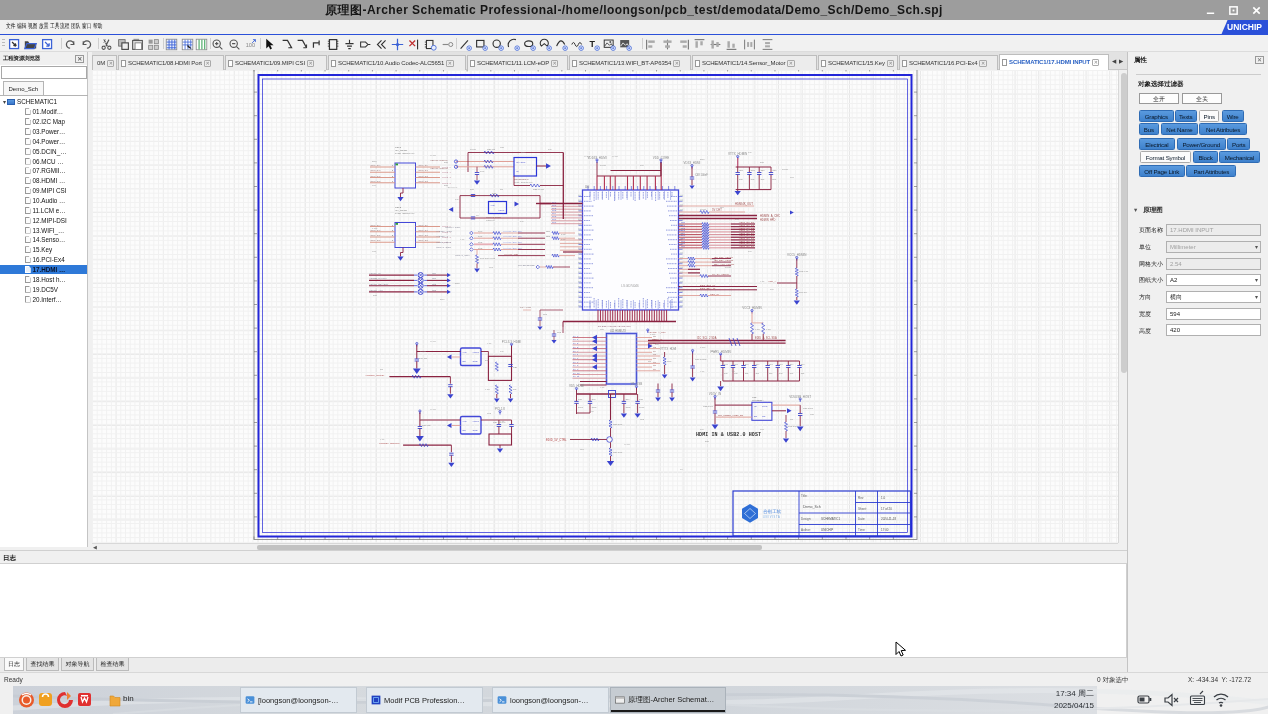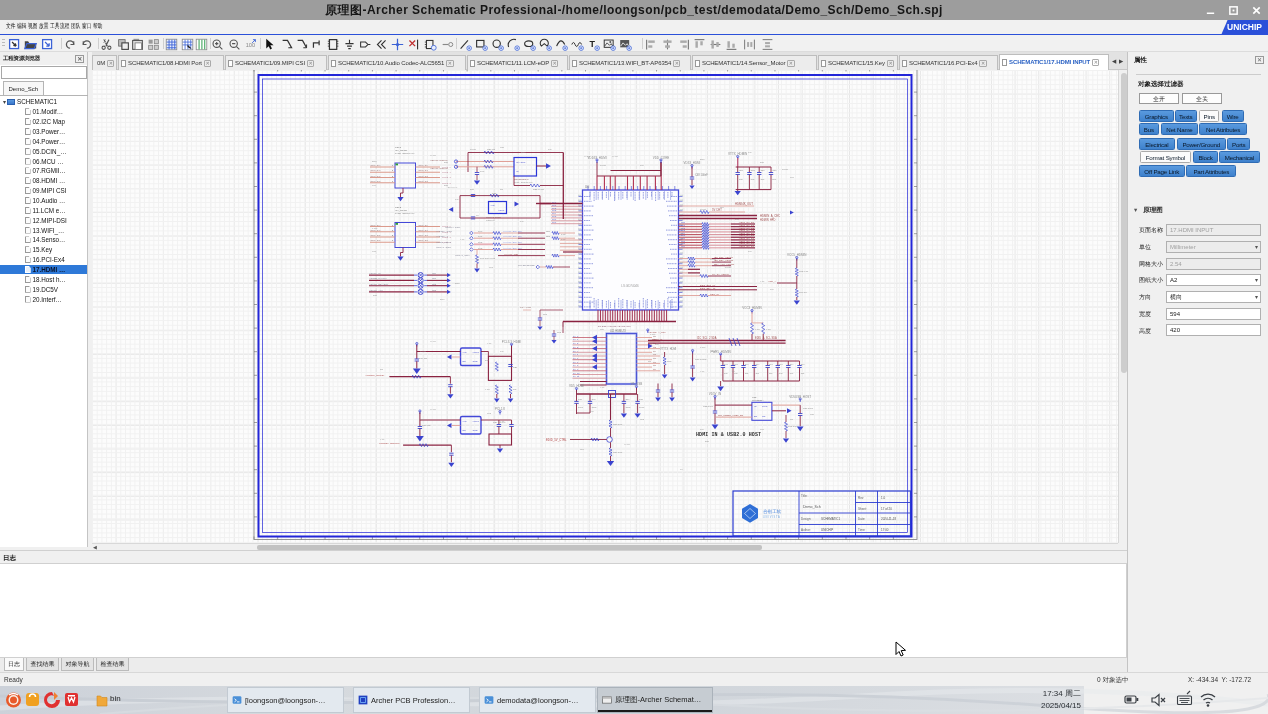--- a/index.html
+++ b/index.html
@@ -55,21 +55,21 @@
 .flab{position:absolute;left:11px;font-size:6px;color:#222}
 .fin{position:absolute;left:38px;width:95px;height:12px;background:#fff;border:1px solid #b0b0b0;font-size:6px;color:#222;line-height:10.5px;padding-left:3px}
 .fin.dis{background:#ececec;color:#a0a0a0}
 .fin .dd{position:absolute;right:2px;top:0;color:#555;font-size:6px}
 #logheader{position:absolute;left:0;top:550px;width:1127px;height:13px;background:#f0f0f0;font-size:6.5px;font-weight:bold;color:#222;line-height:13px;padding-left:3px;border-top:1px solid #d0d0d0}
 #logarea{position:absolute;left:0;top:563px;width:1127px;height:95px;background:#fff;border:1px solid #d0d0d0;border-left:none}
 #logtabs{position:absolute;left:0;top:658px;width:1127px;height:13.5px;background:#ececec}
 .ltab{position:absolute;top:0;height:12.5px;font-size:6px;color:#222;line-height:12px;text-align:center;background:#e4e4e4;border:1px solid #bbb;border-top:none}
 .ltab.active{background:#fafafa}
 #statusbar{position:absolute;left:0;top:671.5px;width:1268px;height:14.5px;background:#f0f0f0;border-top:1px solid #d8d8d8;font-size:6.5px;color:#333}
-#taskbar{position:absolute;left:0;top:686px;width:1084px;height:28px;background:linear-gradient(100deg,#ccd1d9 0%,#d6dade 30%,#cfd4da 60%,#dcdfe3 100%)}
+#taskbar{position:absolute;left:13px;top:686px;width:1084px;height:28px;background:linear-gradient(100deg,#ccd1d9 0%,#d6dade 30%,#cfd4da 60%,#dcdfe3 100%)}
 .twin{position:absolute;top:1px;height:26px;background:#e3e9ef;border:1px solid #c2cad2;display:flex;align-items:center;gap:3px;padding:0 4px;overflow:hidden}
 .twin span{font-size:7.5px;color:#222;white-space:nowrap}
 .twin.active{background:#c6ccd2;border-color:#aab2ba}
 .twin.active:after{content:"";position:absolute;left:0;bottom:0;width:100%;height:2.5px;background:#1a1a1a}
 .tray{position:absolute;top:0;height:28px;display:flex;align-items:center}
 #clock{position:absolute;right:3px;top:2px;text-align:right;font-size:8px;color:#2a2e33;line-height:12px}
 </style></head><body>
 <div id="titlebar">原理图-Archer Schematic Professional-/home/loongson/pcb_test/demodata/Demo_Sch/Demo_Sch.spj
 <div id="winbtns">
       <svg width="11" height="11" viewBox="0 0 12 12">
@@ -1668,28 +1668,28 @@
         <rect x="1" y="2" width="14" height="12" rx="2" fill="#4a90d8"></rect>
         <path d="M4 6 l3 2.5 L4 11 M8 11 h4" stroke="#fff" stroke-width="1.4" fill="none"></path>
       </svg>
       <span>[loongson@loongson-…</span>
     </div>
     <div class="twin" style="left:353px;width:117px">
       <svg width="10" height="10" viewBox="0 0 16 16">
         <rect x="1" y="1" width="14" height="14" fill="#2040c0"></rect>
         <path d="M4 4 h8 v8 h-8 Z" fill="none" stroke="#80c0ff" stroke-width="1.2"></path>
       </svg>
-      <span>Archer PCB Profession…</span>
+      <span>Modif PCB Profession…</span>
     </div>
     <div class="twin" style="left:479px;width:117px">
       <svg width="10" height="10" viewBox="0 0 16 16">
         <rect x="1" y="2" width="14" height="12" rx="2" fill="#4a90d8"></rect>
         <path d="M4 6 l3 2.5 L4 11 M8 11 h4" stroke="#fff" stroke-width="1.4" fill="none"></path>
       </svg>
-      <span>demodata@loongson-…</span>
+      <span>loongson@loongson-…</span>
     </div>
     <div class="twin active" style="left:597px;width:116px">
       <svg width="10" height="10" viewBox="0 0 16 16">
         <rect x="1" y="3" width="14" height="10" fill="#eee" stroke="#555"></rect>
         <rect x="1" y="3" width="14" height="3" fill="#bbb"></rect>
       </svg>
       <span>原理图-Archer Schemat…</span>
     </div>
 <svg class="tray" style="left:1124px" width="15" height="28" viewBox="0 0 15 28">
       <rect x="1" y="10" width="11" height="7" rx="1.5" fill="none" stroke="#3a3f45" stroke-width="1.2"></rect>

